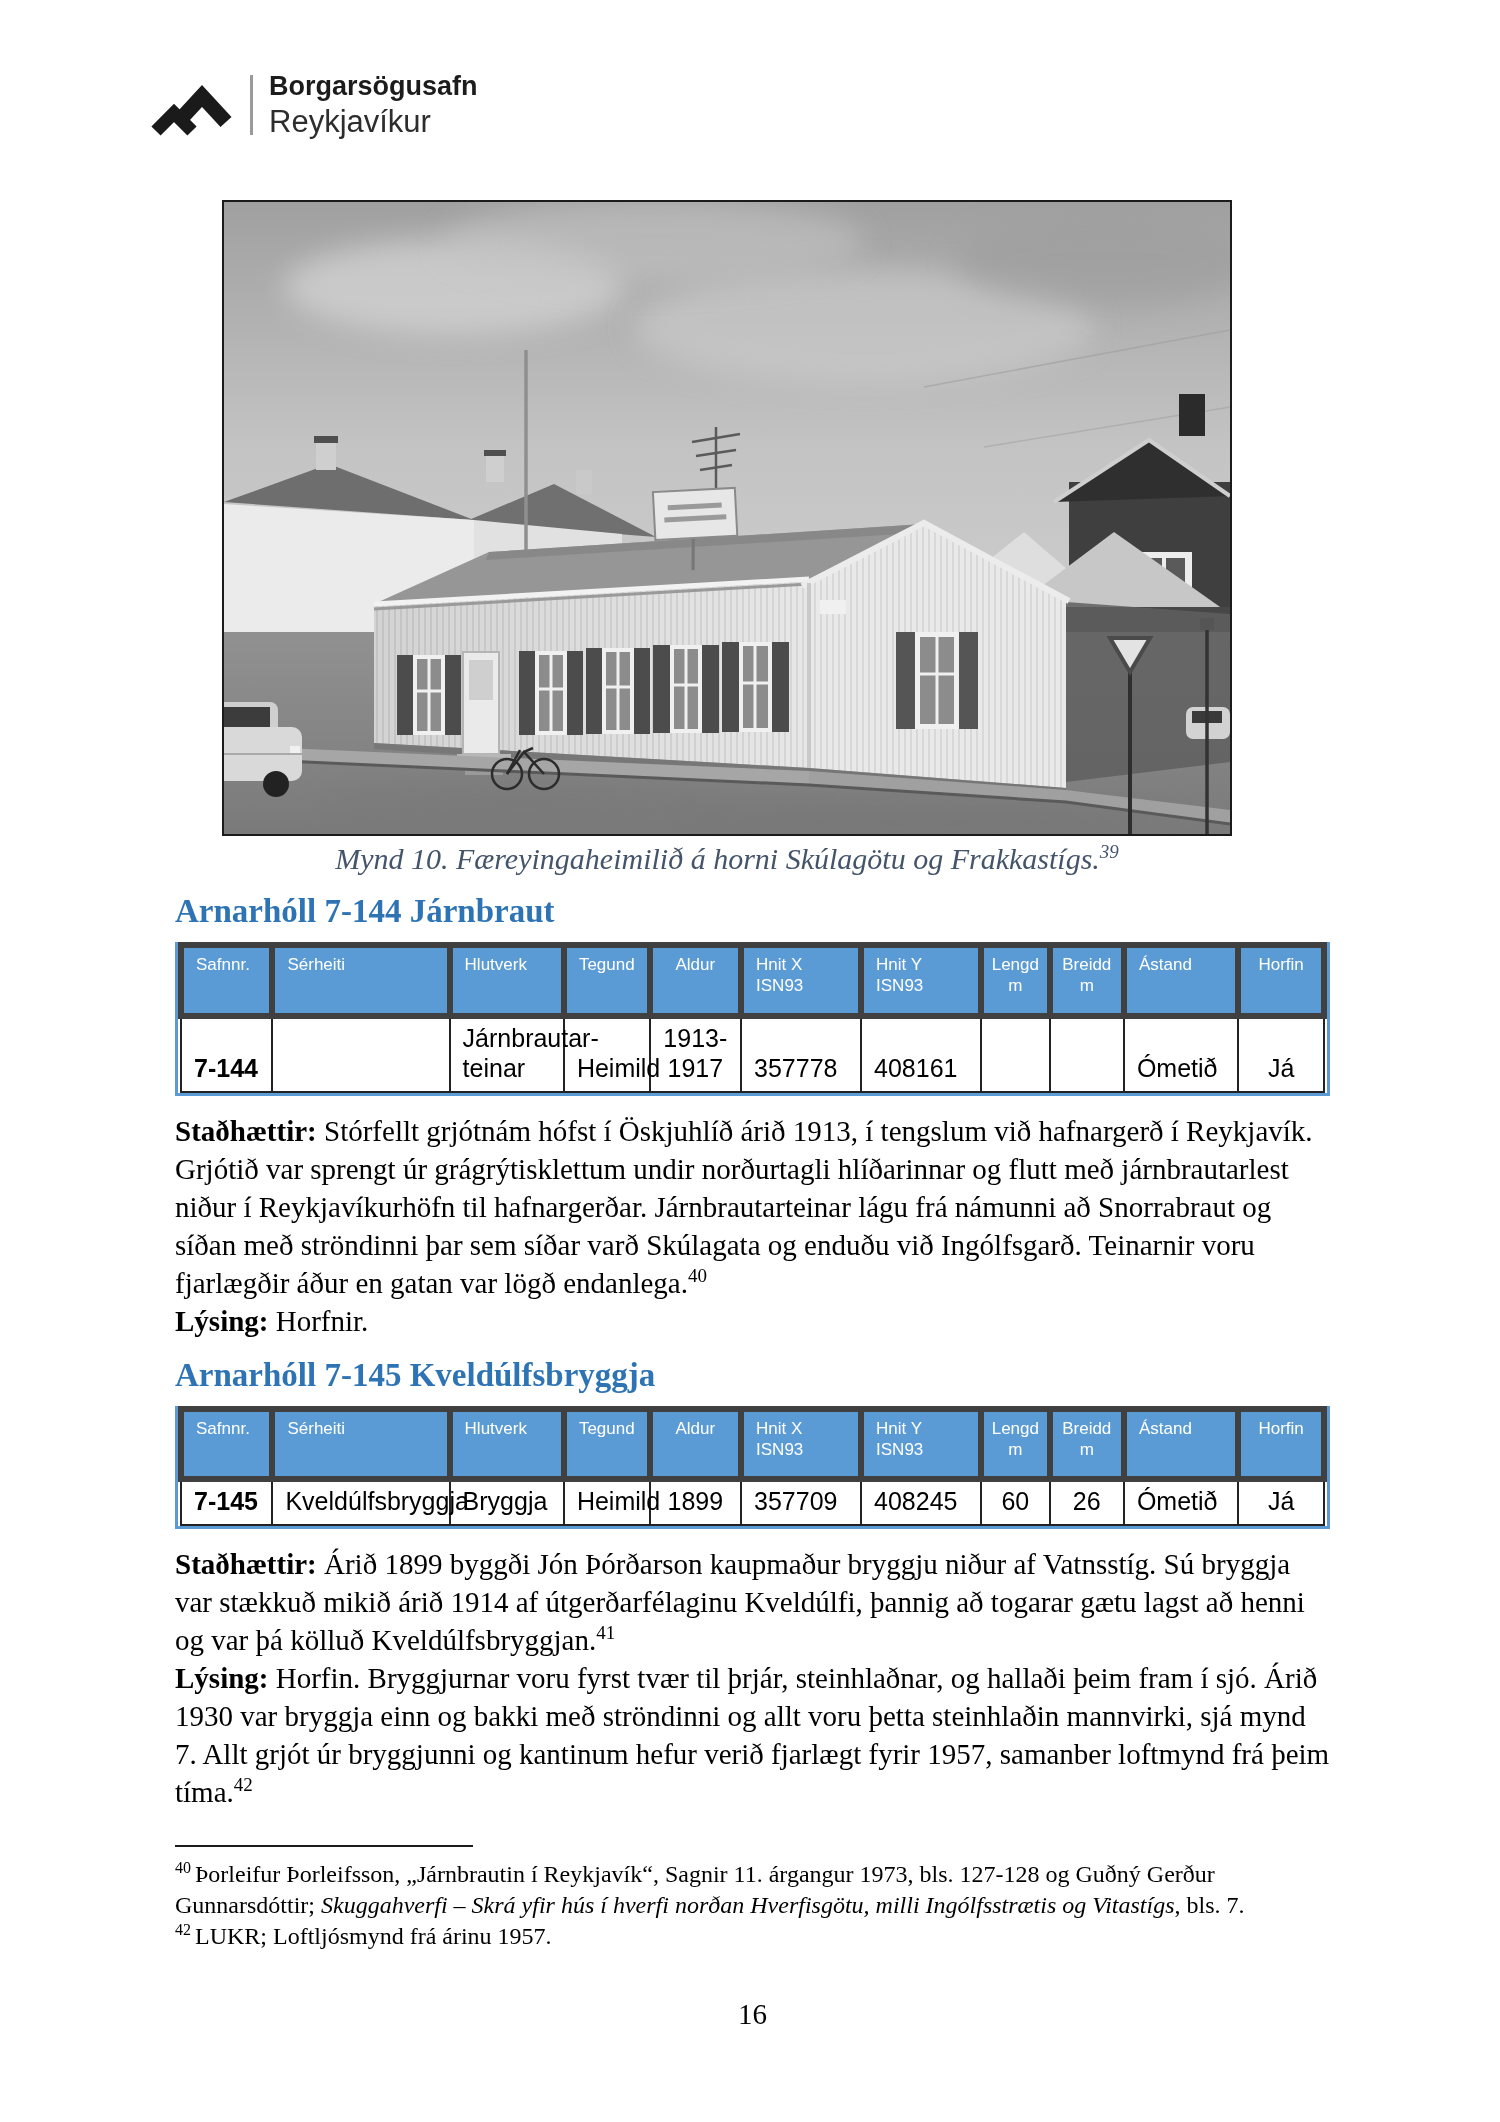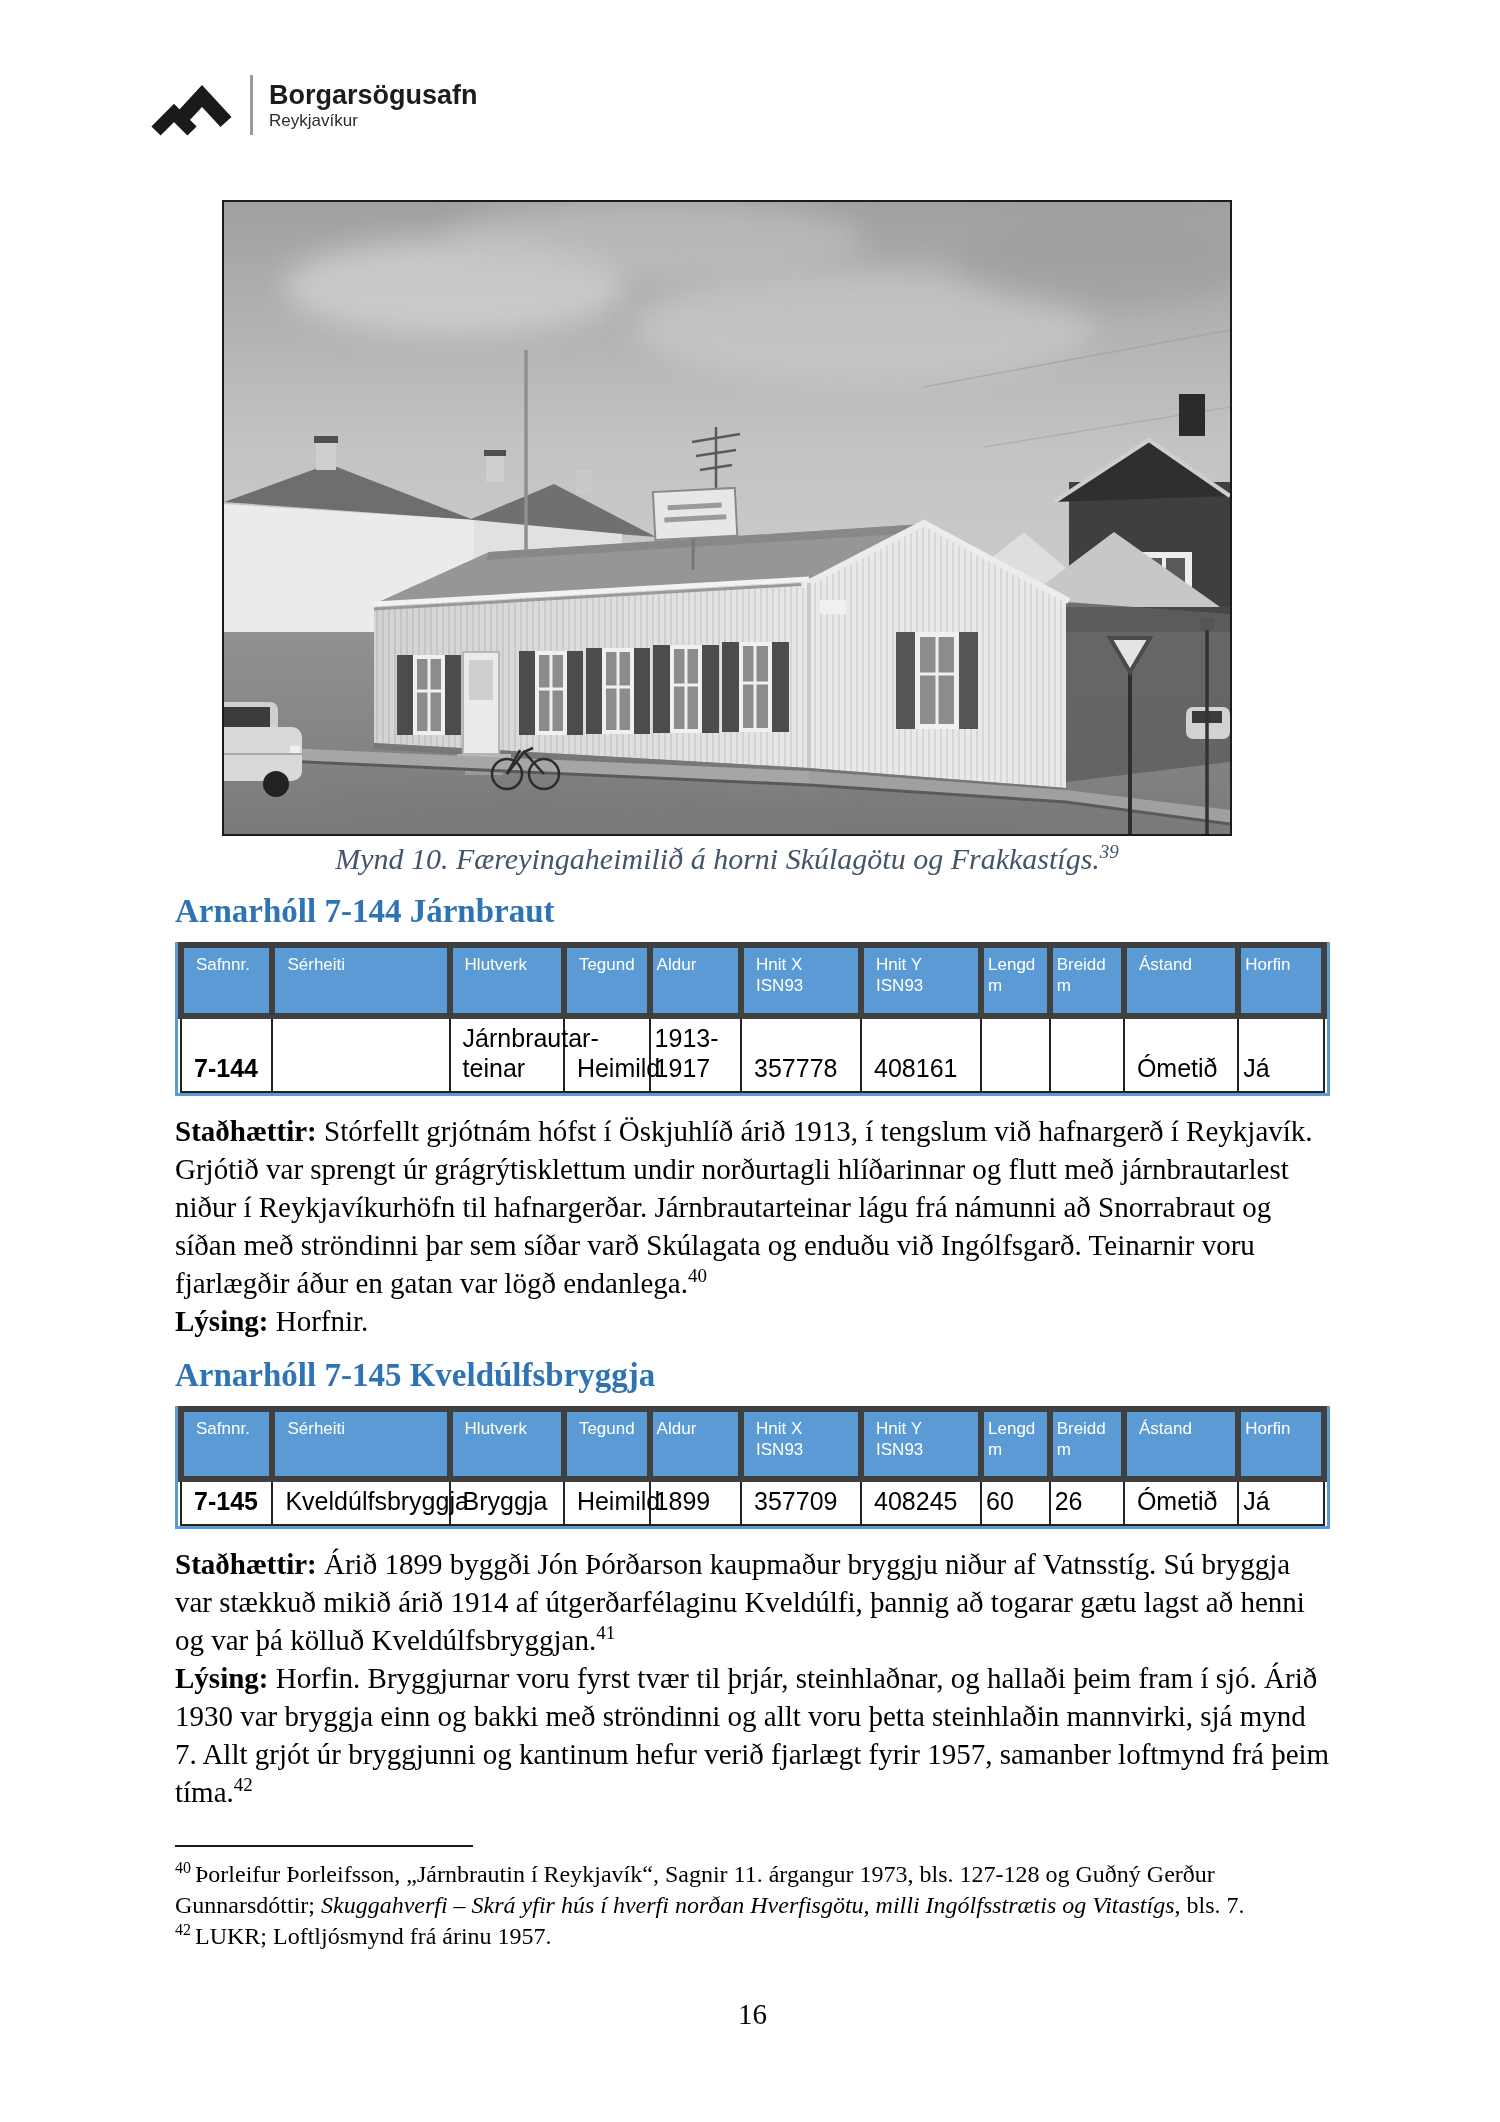--- a/index.html
+++ b/index.html
@@ -5,21 +5,21 @@
   html,body { margin:0; padding:0; background:#ffffff; }
   .page { position:relative; width:1500px; height:2122px; background:#ffffff;
           font-family:"Liberation Serif", serif; color:#000; overflow:hidden; }
 
   
   .logo { position:absolute; left:148px; top:70px; display:flex; align-items:center; }
   .logo-mark { margin-right:16px; }
   .logo-sep { width:3px; height:60px; background:#9a9a9a; margin-right:16px; }
   .logo-title { font-family:"Liberation Sans", sans-serif; font-weight:bold; font-size:27px;
                 color:#1c1c1c; line-height:1.2; }
-  .logo-subtitle { font-family:"Liberation Sans", sans-serif; font-weight:400; font-size:17px;
+  .logo-subtitle { font-family:"Liberation Sans", sans-serif; font-weight:400; font-size:31px;
                    color:#2d2d2d; line-height:1.2; }
 
   .content { position:absolute; left:175px; top:200px; width:1155px; }
 
   
   figure.photo-fig { margin:0 0 0 47px; width:1010px; }
   .photo { display:block; width:1006px; height:632px; border:2px solid #1b1b1b; background:#bdbdbd; }
   figcaption { margin-top:6px; text-align:center; font-style:italic; font-size:30px; color:#44546A; }
   figcaption sup { font-size:19px; line-height:0; }
 
@@ -28,21 +28,21 @@
 
   
   .tbl-wrap { border:3px solid #5B9BD5; border-top:none; margin:2px 0 14px; }
   table.rec { width:100%; border-collapse:collapse; table-layout:fixed;
               font-family:"Liberation Sans", sans-serif; }
   table.rec th { background:#5B9BD5; color:#ffffff; font-weight:400; text-align:left;
                  vertical-align:top; font-size:17px; line-height:1.22;
                  padding:7px 6px 16px 12px; border:6px solid #404040; white-space:pre-line; }
   table.rec td { background:#fff; color:#000; vertical-align:bottom; font-size:25px; line-height:1.22;
                  padding:4px 6px 7px 12px; border:2px solid #222; white-space:pre-line; }
-  table.rec .ctr { padding-left:4px; padding-right:4px; }
+  table.rec .ctr { text-align:center; padding-left:4px; padding-right:4px; }
   table.rec td.first { font-weight:bold; }
 
   
   .par-group { margin:16px 0 4px; }
   .body-par { margin:0; font-size:29px; line-height:38px; text-align:left; }
   .body-par strong { font-weight:bold; }
   sup.ref { font-size:19px; vertical-align:super; line-height:0; }
 
   
   .footnotes { margin-top:34px; font-size:24px; line-height:31px; }

